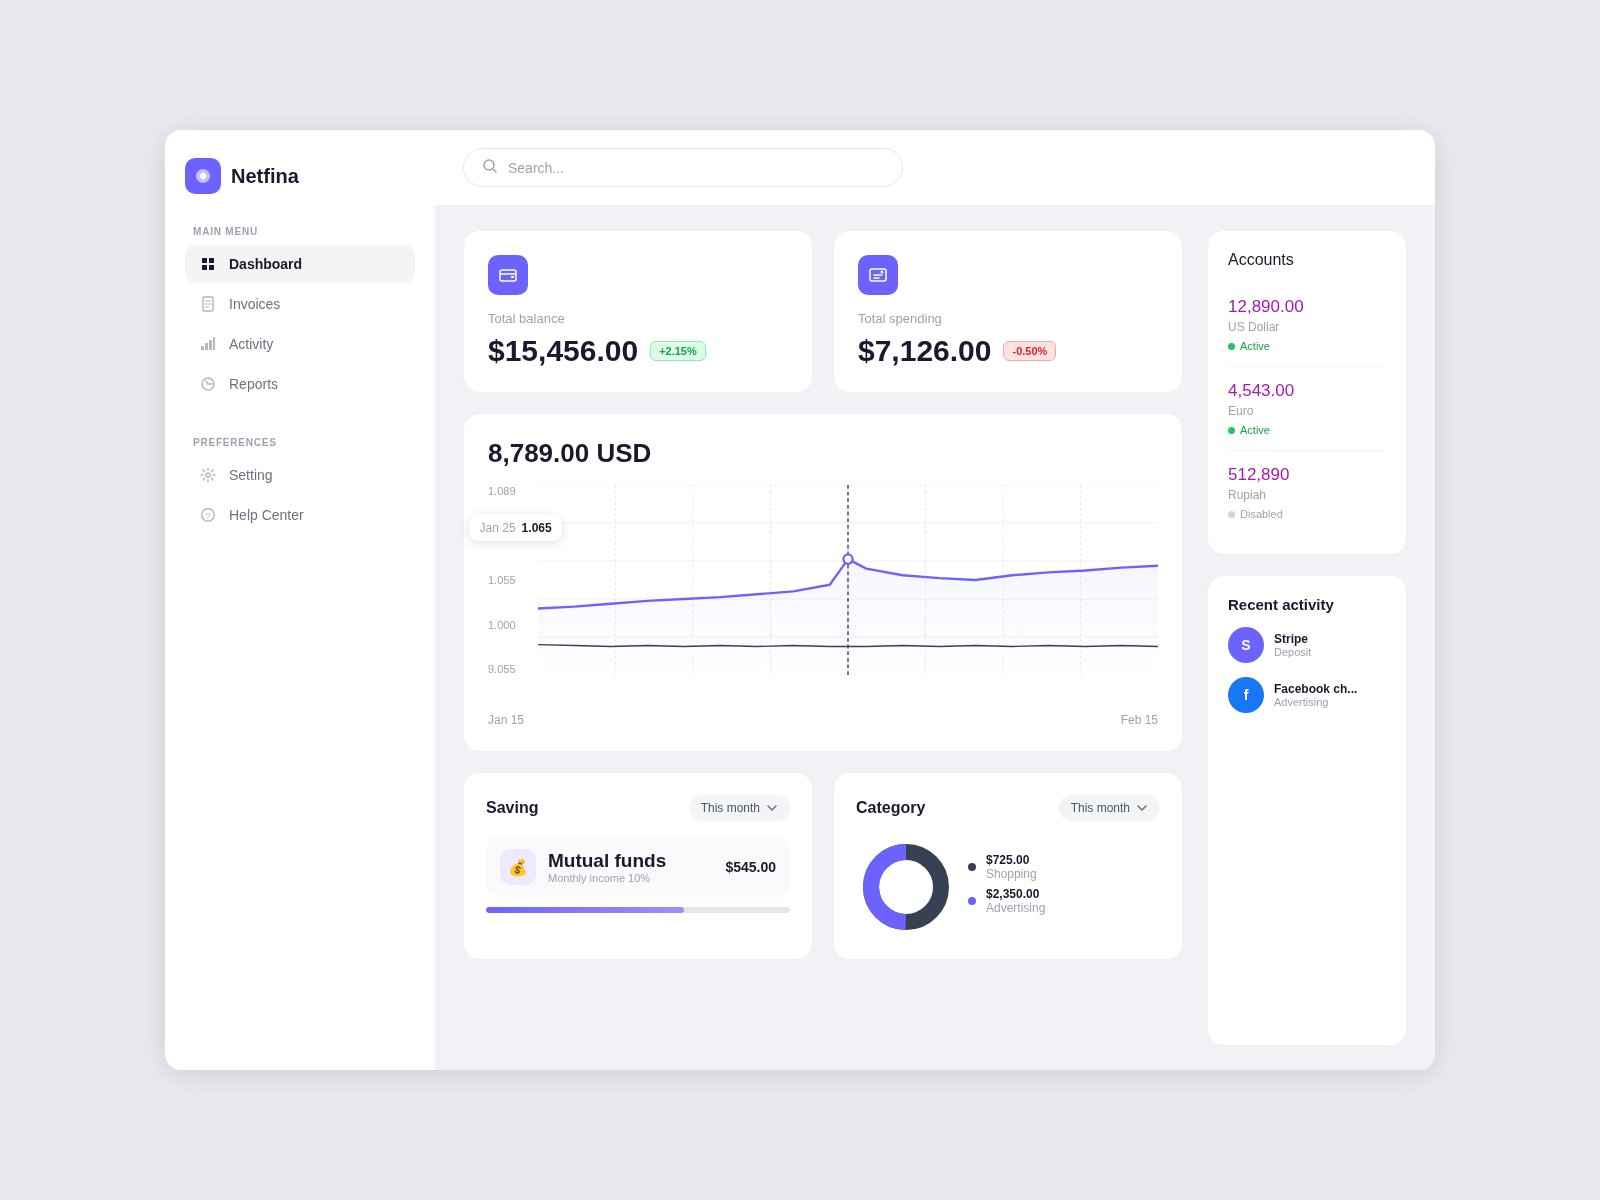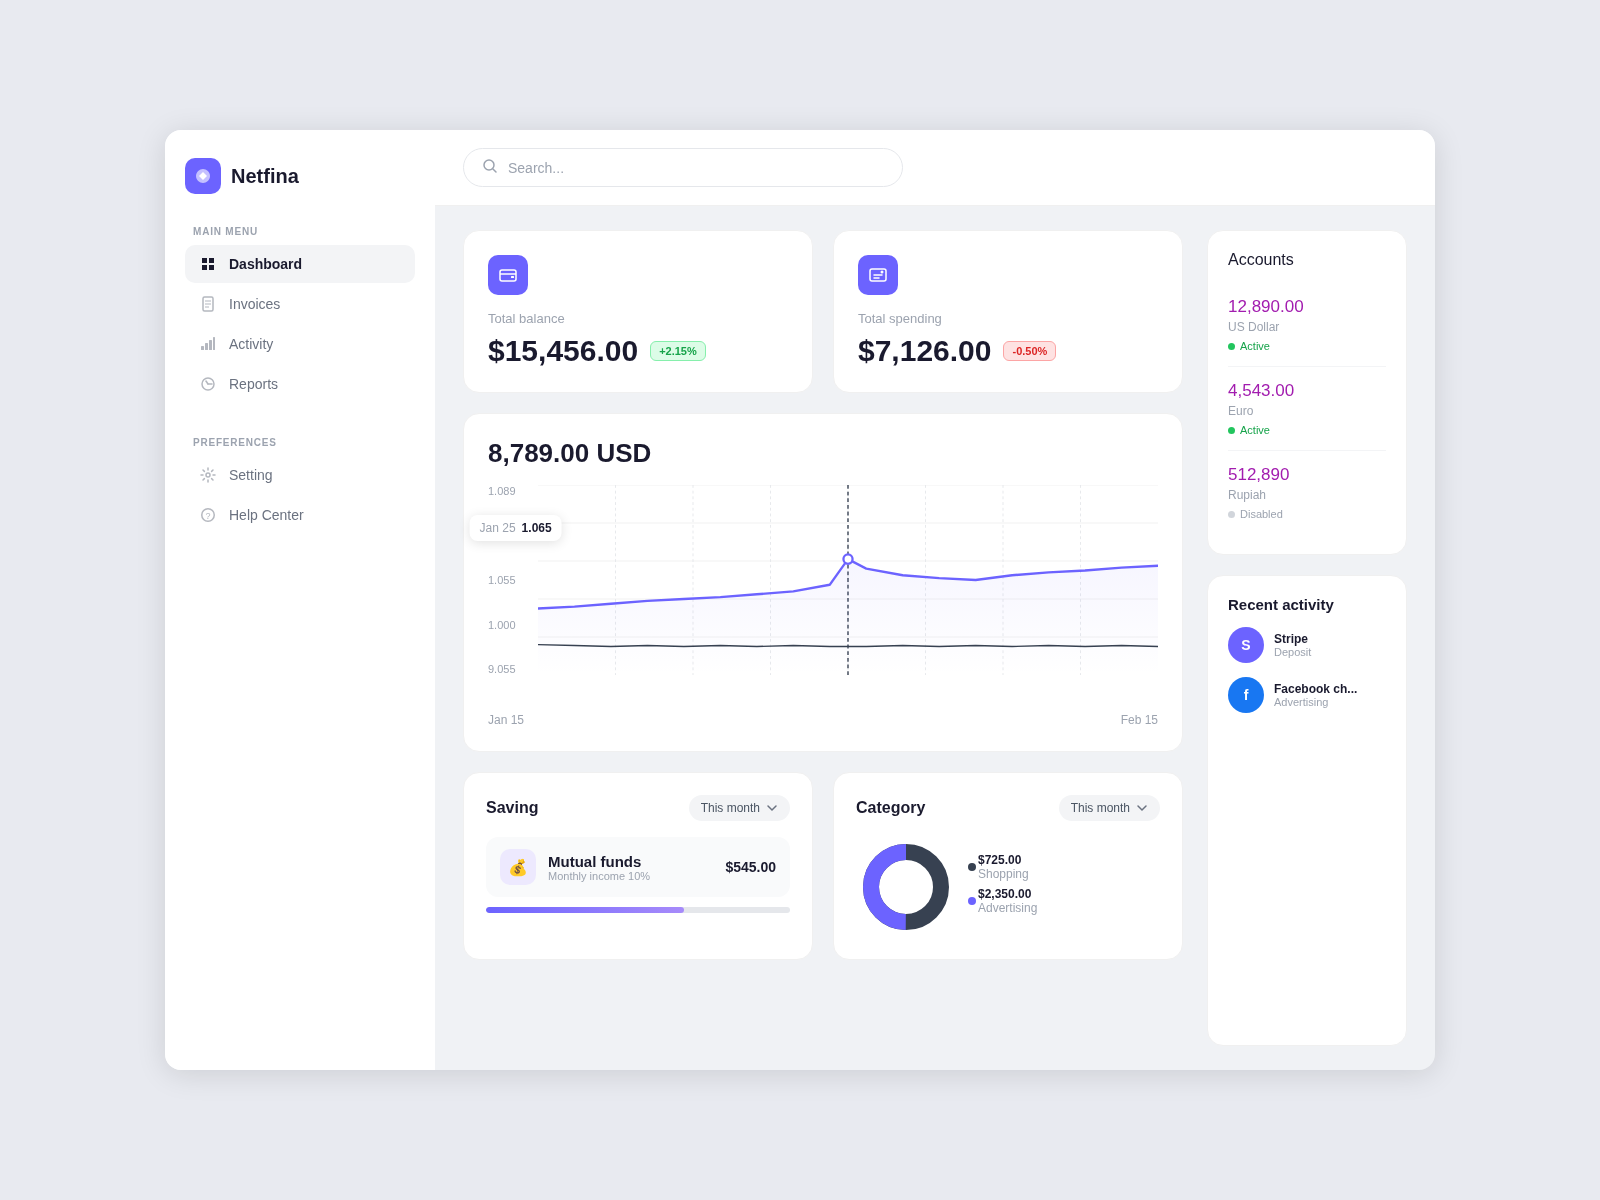--- a/index.html
+++ b/index.html
@@ -299,21 +299,21 @@
       width: 36px;
       height: 36px;
       background: #ede9fe;
       border-radius: 10px;
       display: flex;
       align-items: center;
       justify-content: center;
       font-size: 16px;
     }
     .saving-info { flex: 1; }
-    .saving-name { font-size: 15px; font-weight: 600; color: #1a1a2e; }
+    .saving-name { font-size: 19px; font-weight: 600; color: #1a1a2e; }
     .saving-sub { font-size: 11px; color: #9ca3af; }
     .saving-amount { font-size: 14px; font-weight: 700; color: #1a1a2e; }
     .progress-bar-wrap {
       margin-top: 10px;
       height: 6px;
       background: #e5e7eb;
       border-radius: 3px;
       overflow: hidden;
     }
     .progress-bar-fill {
@@ -427,21 +427,21 @@
     .tooltip-date { color: #9ca3af; font-weight: 400; }
     
     .donut-wrap {
       display: flex;
       align-items: center;
       gap: 12px;
     }
     .legend-item {
       display: flex;
       align-items: center;
-      gap: 2px;
+      gap: 10px;
       margin-bottom: 6px;
       font-size: 12px;
       color: #4b5563;
     }
     .legend-dot {
       width: 8px;
       height: 8px;
       border-radius: 50%;
     }
     .legend-amount { font-weight: 600; color: #1a1a2e; display: block; }

